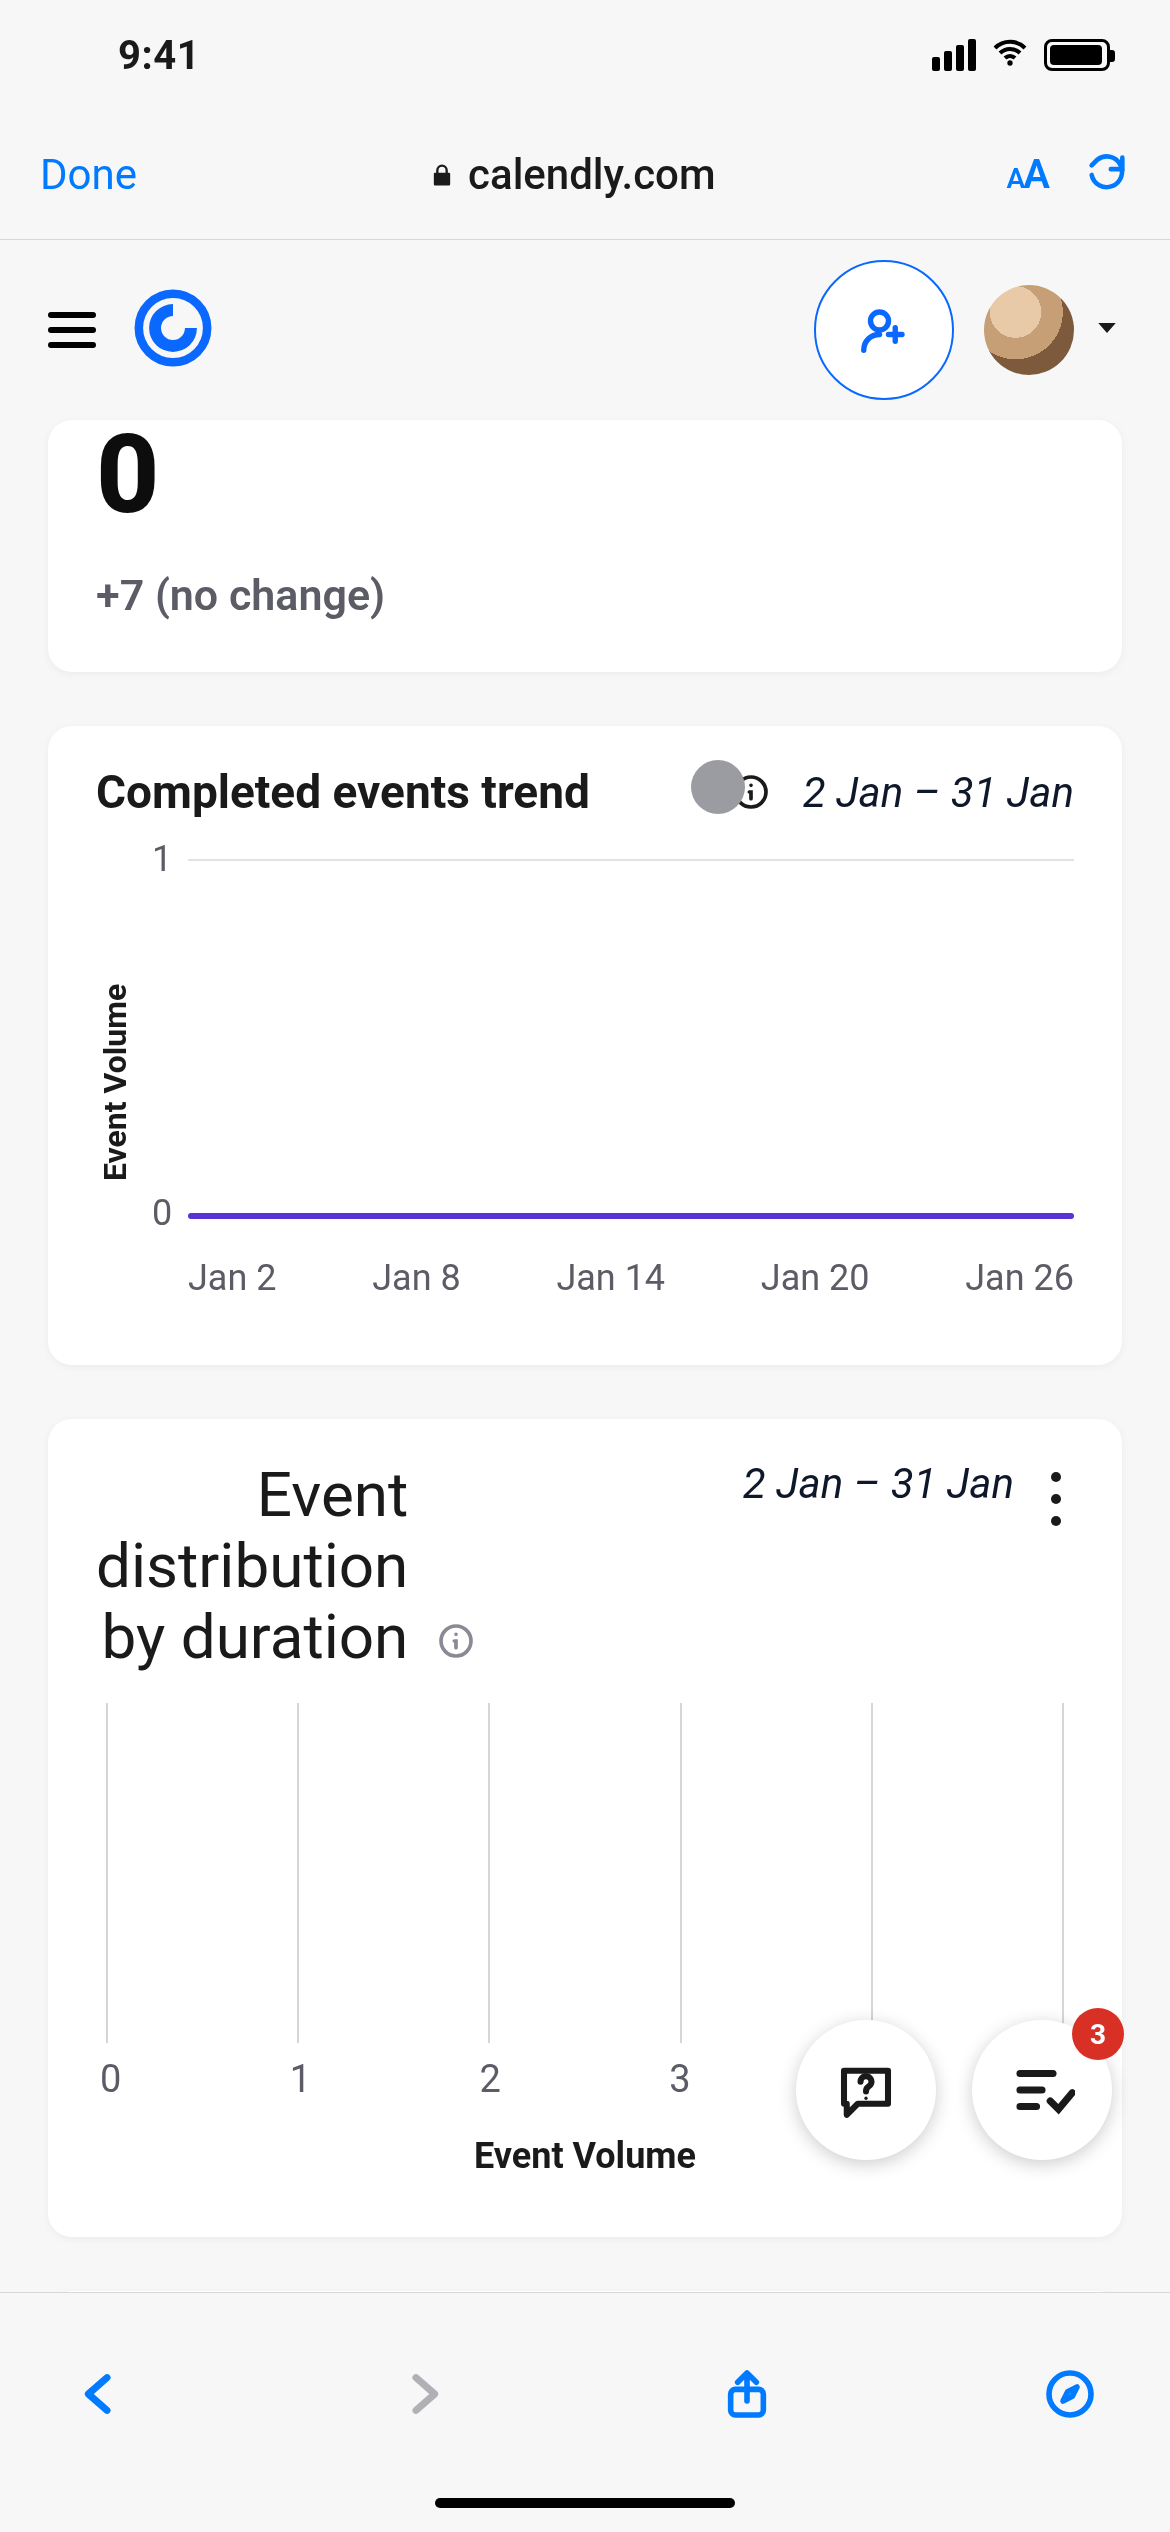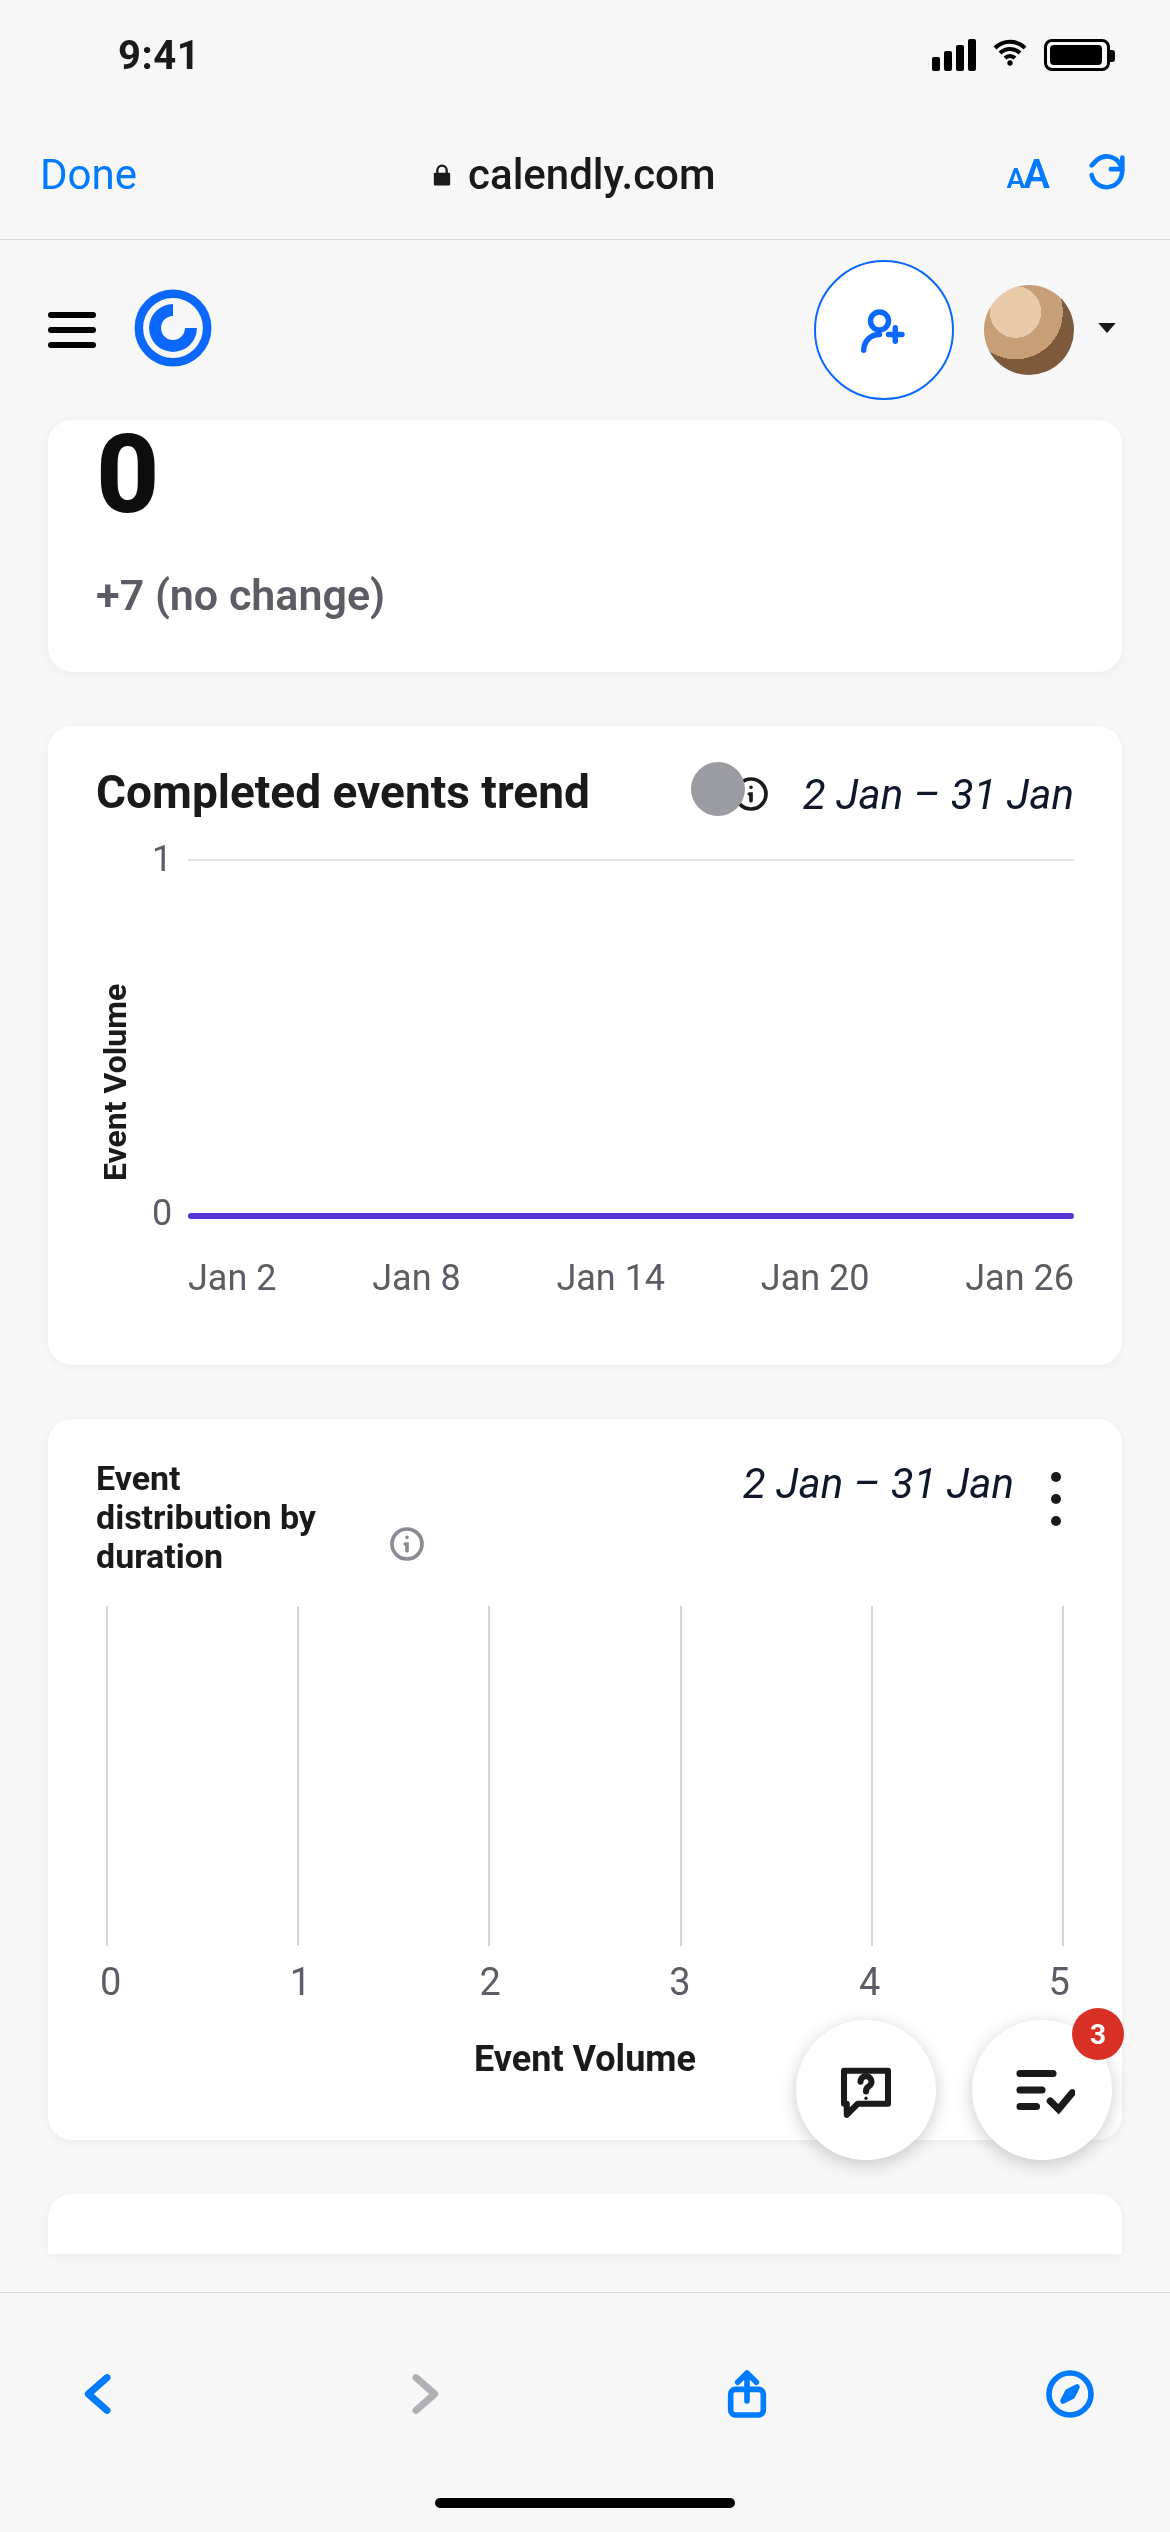--- a/index.html
+++ b/index.html
@@ -33,42 +33,42 @@
 .avatar-wrap { display:flex; align-items:center; gap:18px; }
 .avatar { width:90px; height:90px; border-radius:50%; background: radial-gradient(circle at 35% 30%, #e8c9a8 0 30%, #c79f76 30% 55%, #7d5a3c 55% 100%); }
 .chevron-down svg { width:30px; height:30px; }
 .content { padding:0 48px; }
 .card { background:#fff; border-radius:24px; box-shadow:0 2px 8px rgba(0,0,0,0.05); margin-bottom:54px; }
 .card-metric { padding:0 48px 52px 48px; }
 .metric-value { font-size:110px; font-weight:800; color:#0d0d0d; line-height:1; }
 .metric-change { font-size:43px; font-weight:600; color:#5c5c66; margin-top:40px; }
 .metric-compare { font-size:43px; color:#8a8a94; margin-top:4px; }
 .card-chart { padding:40px 48px 48px 48px; }
-.chart-header { display:flex; align-items:flex-end; justify-content:space-between; gap:20px; }
+.chart-header { display:flex; align-items:center; justify-content:space-between; gap:20px; }
 .chart-title { font-size:46px; font-weight:700; color:#1a1a1a; line-height:1.15; flex:1; }
 .chart-header-right { display:flex; align-items:center; gap:28px; }
 .info-icon { width:48px; height:48px; display:flex; align-items:center; justify-content:center; }
 .info-icon svg { width:40px; height:40px; }
 .info-icon.with-slider { position:relative; }
 .slider-dot { position:absolute; left:-36px; top:-8px; width:54px; height:54px; background:#9b9ba2; border-radius:50%; }
 .date-range { font-size:42px; color:#0f172a; white-space:nowrap;font-style:italic; }
 .more-icon { width:36px; height:80px; display:flex; flex-direction:column; align-items:center; justify-content:center; gap:12px; }
 .more-icon span { width:10px; height:10px; background:#1a1a1a; border-radius:50%; }
 .chart1-body { display:flex; margin-top:28px; }
 .y-axis-label { writing-mode:vertical-rl; transform:rotate(180deg); font-size:32px; font-weight:700; color:#1a1a1a; text-align:center; padding:60px 0; }
 .chart1-plot { flex:1; position:relative; padding-left:20px; }
 .y-tick { position:absolute; left:18px; font-size:36px; color:#5c5c66; transform:translateY(-50%); }
 .y-tick.top { top:12px; } .y-tick.bottom { top:366px; }
 .gridline-top { position:absolute; left:54px; right:0; top:12px; height:2px; background:#e2e2e6; }
 .chart-line { position:absolute; left:54px; right:0; top:366px; height:6px; background:#5a32d6; border-radius:3px; }
 .x-ticks { position:absolute; left:54px; right:0; top:410px; display:flex; justify-content:space-between; font-size:36px; color:#5c5c66; }
 .chart1-plot-inner { height:470px; }
 .card-chart2 { padding:40px 48px 60px 48px; }
 .chart2-header { display:flex; align-items:flex-start; gap:24px; }
-.chart2-title { font-size:34px; font-weight:700; line-height:1.15; flex:1; max-width:410px; }
+.chart2-title { font-size:62px; font-weight:400; line-height:1.15; flex:1; max-width:410px;text-align:right; }
 .chart2-body { margin-top:30px; }
 .chart2-grid { height:340px; display:flex; justify-content:space-between; padding:0 10px; }
 .chart2-grid span { width:2px; background:#d5d5da; }
 .chart2-xticks { display:flex; justify-content:space-between; font-size:38px; color:#5c5c66; margin-top:14px; padding:0 4px; }
 .chart2-axis-label { text-align:center; font-size:36px; font-weight:700; margin-top:34px; }
 .card-peek { height:60px; background:#fff; border-radius:24px 24px 0 0; box-shadow:0 2px 8px rgba(0,0,0,0.05); }
 .fab-row { position:absolute; right:58px; bottom:372px; display:flex; gap:36px; }
 .fab { width:140px; height:140px; border-radius:50%; background:#fff; box-shadow:0 4px 18px rgba(0,0,0,0.2); display:flex; align-items:center; justify-content:center; position:relative; }
 .fab svg { width:66px; height:66px; }
 .fab-badge { position:absolute; top:-12px; right:-12px; background:#d93025; color:#fff; width:52px; height:52px; border-radius:50%; display:flex; align-items:center; justify-content:center; font-size:28px; font-weight:700; }

